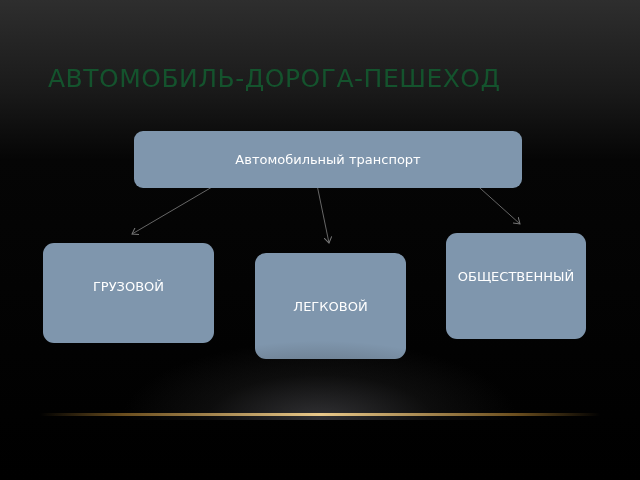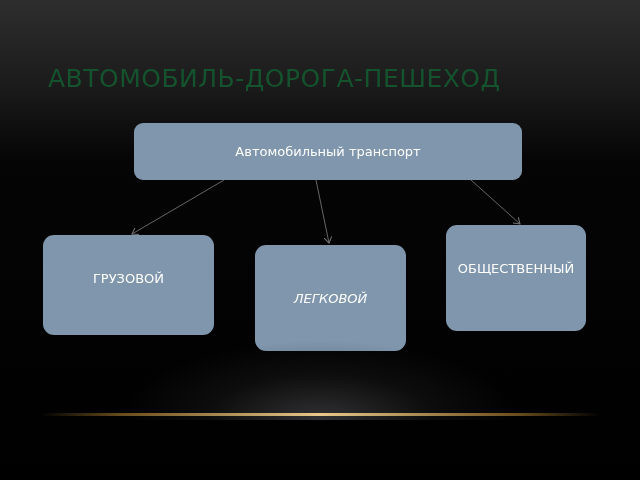--- a/index.html
+++ b/index.html
@@ -1,23 +1,23 @@
 <!DOCTYPE html>
 <html><head>
 <meta charset="utf-8">
 <style>
   html, body { margin:0; padding:0; }
   body { width:640px; height:480px; overflow:hidden; position:relative;
     background: linear-gradient(to bottom, #2e2e2e 0px, #1a1a1a 90px, #050505 160px, #000 480px);
     font-family: "DejaVu Sans", sans-serif; }
   .title { position:absolute; left:48px; top:64px; color:#14532d; font-size:25px; letter-spacing:0.5px; font-family:"DejaVu Sans", sans-serif; }
-  .box { position:absolute; background:#7f96ad; border-radius:11px; color:#fff; display:flex; align-items:center; justify-content:center; text-align:center; box-sizing:border-box; }
+  .box { position:absolute; background:#7f96ad; border-radius:11px; color:#fff; display:flex; align-items:center; justify-content:center; text-align:center; box-sizing:border-box;margin-top:8px; }
   .root { left:134px; top:123px; width:388px; height:57px; font-size:13px; border-radius:9px; }
   .b1 { left:43px; top:235px; width:171px; height:100px; font-size:13px; padding-bottom:14px; }
-  .b2 { left:255px; top:245px; width:151px; height:106px; font-size:13px;font-style:italic; }
+  .b2 { left:255px; top:245px; width:151px; height:106px; font-size:13px; }
   .b3 { left:446px; top:225px; width:140px; height:106px; font-size:13px; padding-bottom:20px; line-height:17px; padding-left:4px; padding-right:4px; word-break:break-all; }
   .glow { position:absolute; left:120px; top:340px; width:400px; height:80px;
     background: radial-gradient(ellipse at 50% 100%, rgba(90,90,95,0.55) 0%, rgba(40,40,40,0.3) 40%, rgba(0,0,0,0) 70%); }
   .line { position:absolute; left:40px; top:413px; width:560px; height:3px;
     background: linear-gradient(to right, rgba(0,0,0,0) 0%, #6b4e1e 15%, #e9c98a 50%, #6b4e1e 85%, rgba(0,0,0,0) 100%); }
   svg.arrows { position:absolute; left:0; top:0; }
 </style>
 </head>
 <body>
 

